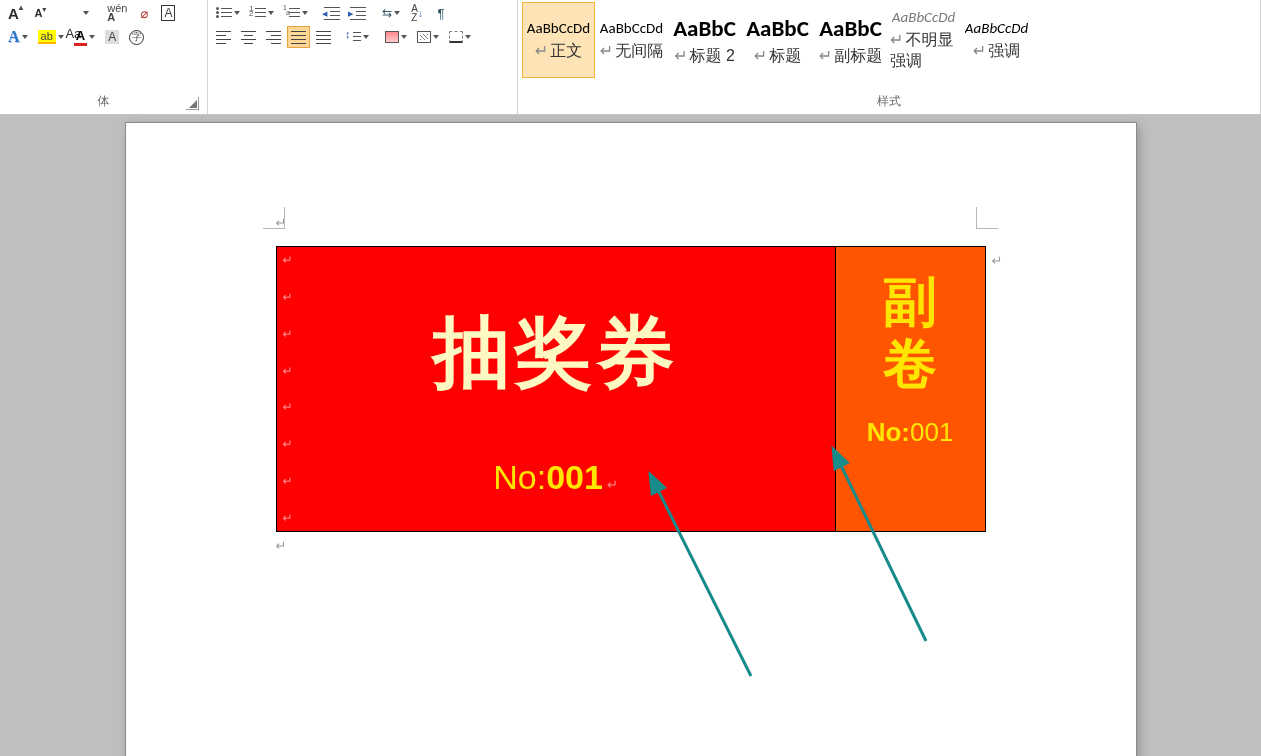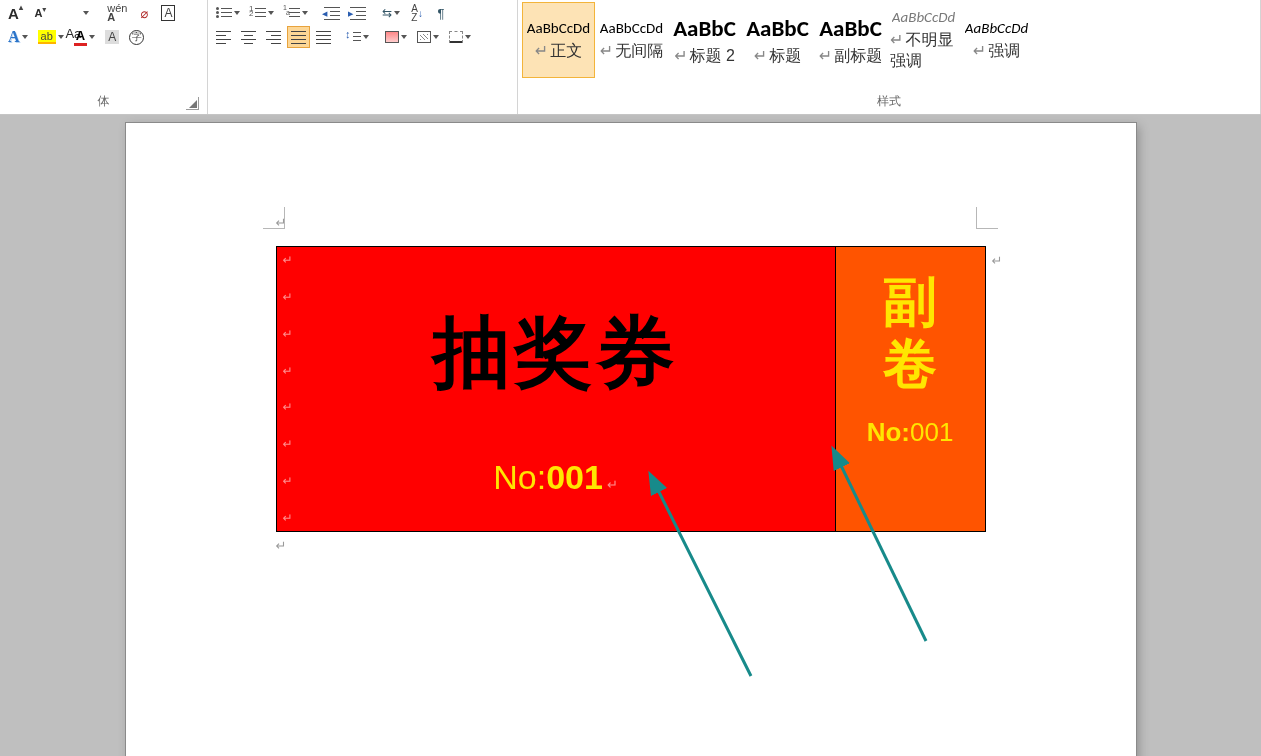--- a/index.html
+++ b/index.html
@@ -234,21 +234,21 @@
 .cell-stub {
   background: #ff5400;
   width: 150px;
   border:1px solid #000;
 }
 .cell-inner { padding: 18px 10px 10px 10px; height:100%; }
 .cell-marks { position:absolute; left:6px; top:6px; bottom:6px; display:flex; flex-direction:column; justify-content:space-between; }
 .cell-marks span{ color: rgba(255,255,255,.55); font-size:12px; }
 
 .ticket-title {
-  color: #000000;
+  color: #fef9c3;
   font-family: "SimSun","KaiTi",serif;
   font-weight: bold;
   font-size: 78px;
   text-align: center;
   margin-top: 36px;
   letter-spacing: 4px;
 }
 .ticket-no {
   color: #ffe600;
   font-family: "SimHei", Arial, sans-serif;

